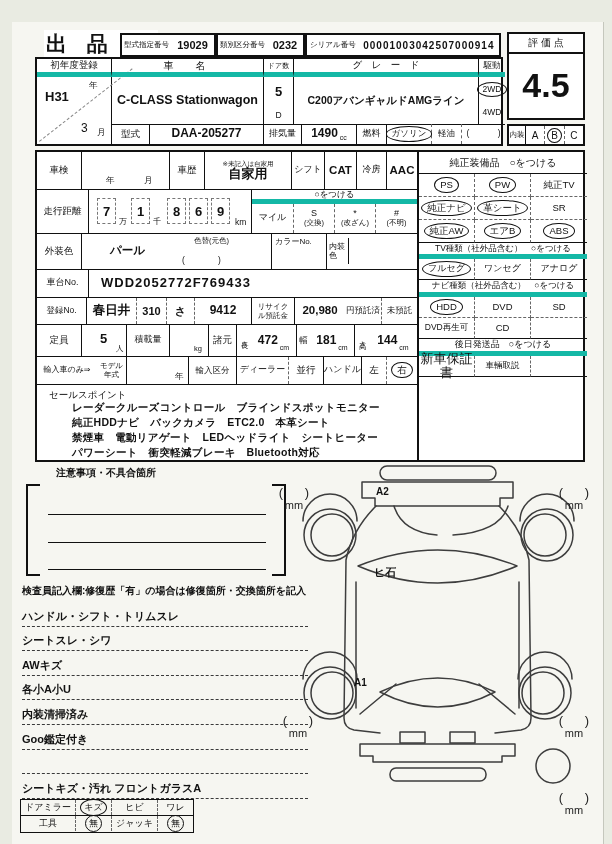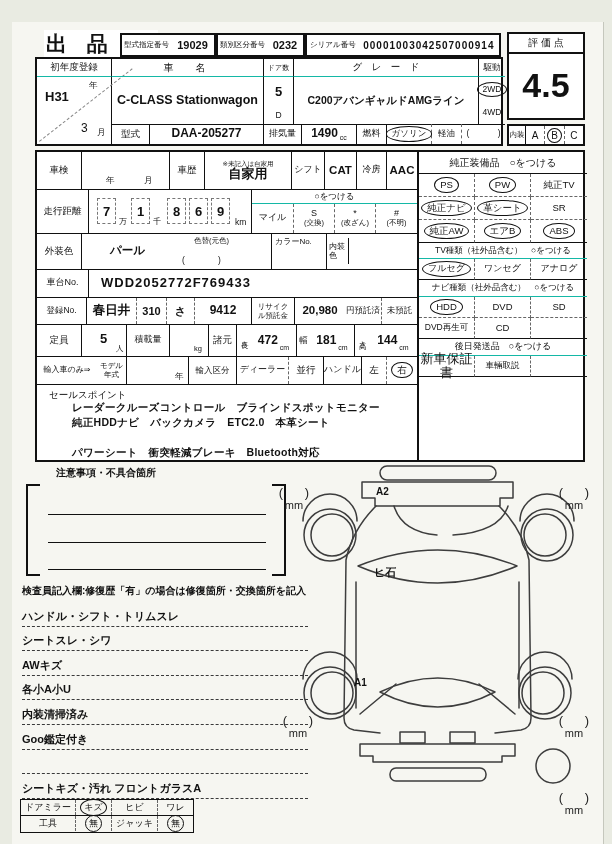--- a/index.html
+++ b/index.html
@@ -7,21 +7,21 @@
   #page{position:relative;width:612px;height:844px;background:#e9ebe2;
         font-family:"Liberation Sans","DejaVu Sans",sans-serif;color:#111;overflow:hidden}
   .sheet{position:absolute;background:#f6f6f1}
   .abs{position:absolute}
   .box{position:absolute;background:#fff;border:2px solid #111}
   .cell{position:absolute;display:flex;align-items:center;justify-content:center;text-align:center;line-height:1.1}
   .left{justify-content:flex-start;text-align:left}
   .col{flex-direction:column}
   .br{border-right:1px solid #111}
   .brd{border-right:1px dashed #666}
-  .bb{border-bottom:1px solid #14b8a6}
+  .bb{border-bottom:5px solid #14b8a6}
   .bb2{border-bottom:1.5px solid #111}
   .bbd{border-bottom:1px dashed #666}
   .bt{border-top:1.5px solid #111}
   .bold{font-weight:bold}
   .pre{white-space:pre}
   .row{position:absolute;border-bottom:1.5px solid #111}
   .circ{position:relative}
   .circ::after{content:"";position:absolute;left:-6px;right:-6px;top:-3px;bottom:-3px;
                border:1.7px solid #111;border-radius:50%;pointer-events:none}
   .circ-tight::after{left:-4px;right:-4px;top:-2px;bottom:-2px}
@@ -253,20 +253,21 @@
         </div>
       <div class="cell" style="left:350px;top:0;width:30px;height:26.5px;font-size:9.5px">
         <span class="circ">右</span>
         </div>
     </div>
 
     <div class="abs" style="left:0;top:233px;width:380px;height:79px">
       <span class="abs" style="left:12px;top:4px;font-size:9.5px">セールスポイント</span>
       <div class="abs" style="left:35px;top:16px;font-size:10.5px;font-weight:600;letter-spacing:0.3px">レーダークルーズコントロール　ブラインドスポットモニター</div>
       <div class="abs" style="left:35px;top:31px;font-size:10.5px;font-weight:600;letter-spacing:0.3px">純正HDDナビ　バックカメラ　ETC2.0　本革シート</div>
+      <div class="abs" style="left:35px;top:46px;font-size:10.5px;font-weight:600;letter-spacing:0.3px">禁煙車　電動リアゲート　LEDヘッドライト　シートヒーター</div>
       <div class="abs" style="left:35px;top:61px;font-size:10.5px;font-weight:600;letter-spacing:0.3px">パワーシート　衝突軽減ブレーキ　Bluetooth対応</div>
     </div>
 
     <div class="abs" style="left:380px;top:0;width:168px;height:308px;border-left:2px solid #111">
       <div class="cell bb2" style="left:0;top:0;width:168px;height:22px;font-size:10px">純正装備品　○をつける</div>
 
       <div class="cell brd bbd" style="left:0;top:22px;width:56px;height:23px;font-size:9.5px">
           <span class="circ">PS</span>
         </div>
       <div class="cell brd bbd" style="left:56px;top:22px;width:56px;height:23px;font-size:9.5px">

